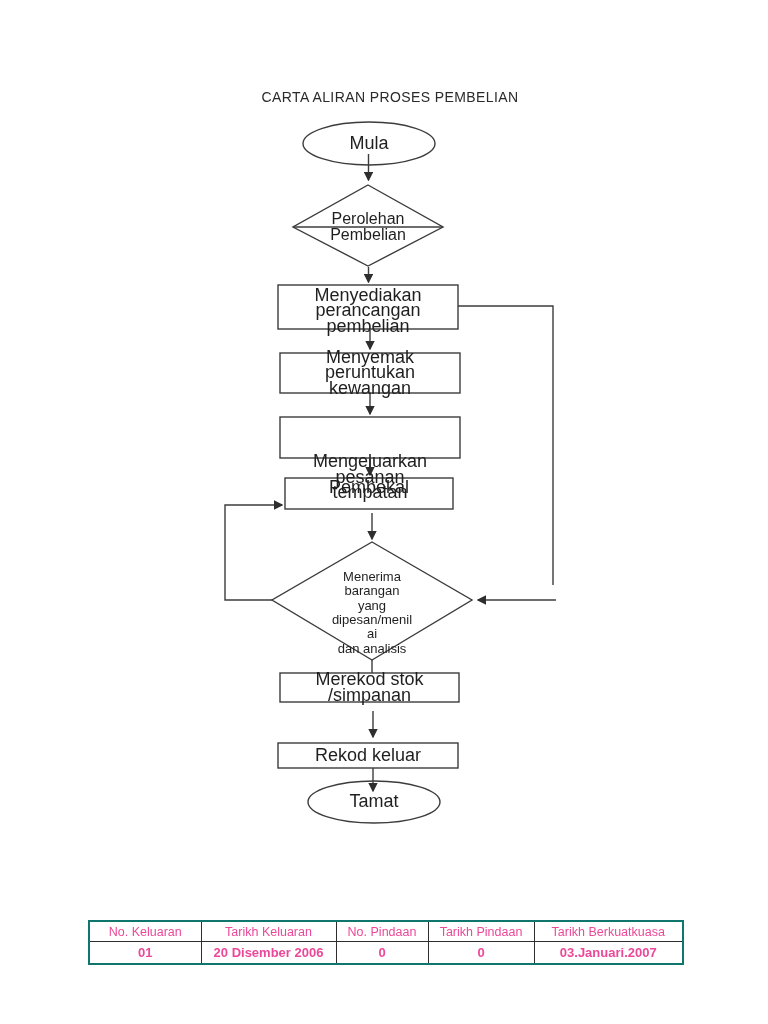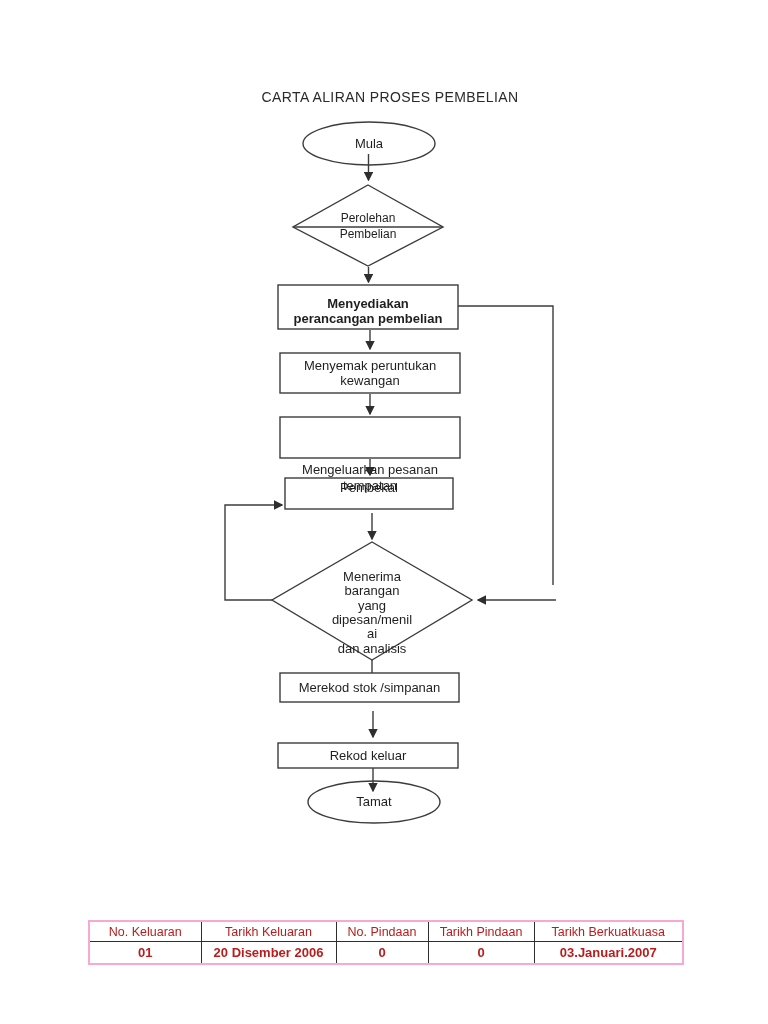--- a/index.html
+++ b/index.html
@@ -32,38 +32,38 @@
     left: 0;
     top: 0;
   }
   .label {
     position: absolute;
     display: flex;
     align-items: center;
     justify-content: center;
     text-align: center;
     white-space: pre-line;
-    font-size: 13px;
+    font-size: 18px;
     line-height: 15.5px;
     color: #1f1f1f;
   }
   .label.small {
     font-size: 13px;
     line-height: 14.3px;
   }
   .rev-table {
     position: absolute;
     left: 88px;
     top: 920px;
     width: 594px;
     border-collapse: collapse;
     table-layout: fixed;
     font-size: 13px;
-    color: #b91c1c;
-    border: 2px solid #f9a8d4;
+    color: #ec4899;
+    border: 2px solid #0f766e;
   }
   .rev-table th, .rev-table td {
     border: 1.5px solid #2e2e2e;
     text-align: center;
     vertical-align: middle;
     padding: 0;
     font-weight: normal;
     overflow: hidden;
   }
   .rev-table th { height: 19px; font-size: 12.5px; }
@@ -118,24 +118,24 @@
       <polyline points="272,600 225,600 225,505 282,505" marker-end="url(#ah)"></polyline>
 
       <line x1="372" y1="660" x2="372" y2="673"></line>
       <line x1="373" y1="711" x2="373" y2="737" marker-end="url(#ah)"></line>
       <line x1="373" y1="768" x2="373" y2="791" marker-end="url(#ah)"></line>
     </g>
   </svg>
 
   <div class="label" style="left:303px; top:122px; width:132px; height:43px;">Mula</div>
 
-  <div class="label" style="left:293px; top:201px; width:150px; height:51px; font-size:12px;">Perolehan
+  <div class="label" style="left:293px; top:201px; width:150px; height:51px; font-size:16px;">Perolehan
 Pembelian</div>
 
-  <div class="label" style="left:278px; top:285px; width:180px; height:52px;font-weight:bold;">Menyediakan
+  <div class="label" style="left:278px; top:285px; width:180px; height:52px;">Menyediakan
 perancangan pembelian</div>
 
   <div class="label" style="left:280px; top:353px; width:180px; height:40px;border-radius:17px;">Menyemak peruntukan
 kewangan</div>
 
   <div class="label" style="left:280px; top:417px; width:180px; height:41px;margin-top:40px;">Mengeluarkan pesanan
 tempatan</div>
 
   <div class="label" style="left:285px; top:478px; width:168px; height:19px;">Pembekal</div>
 

